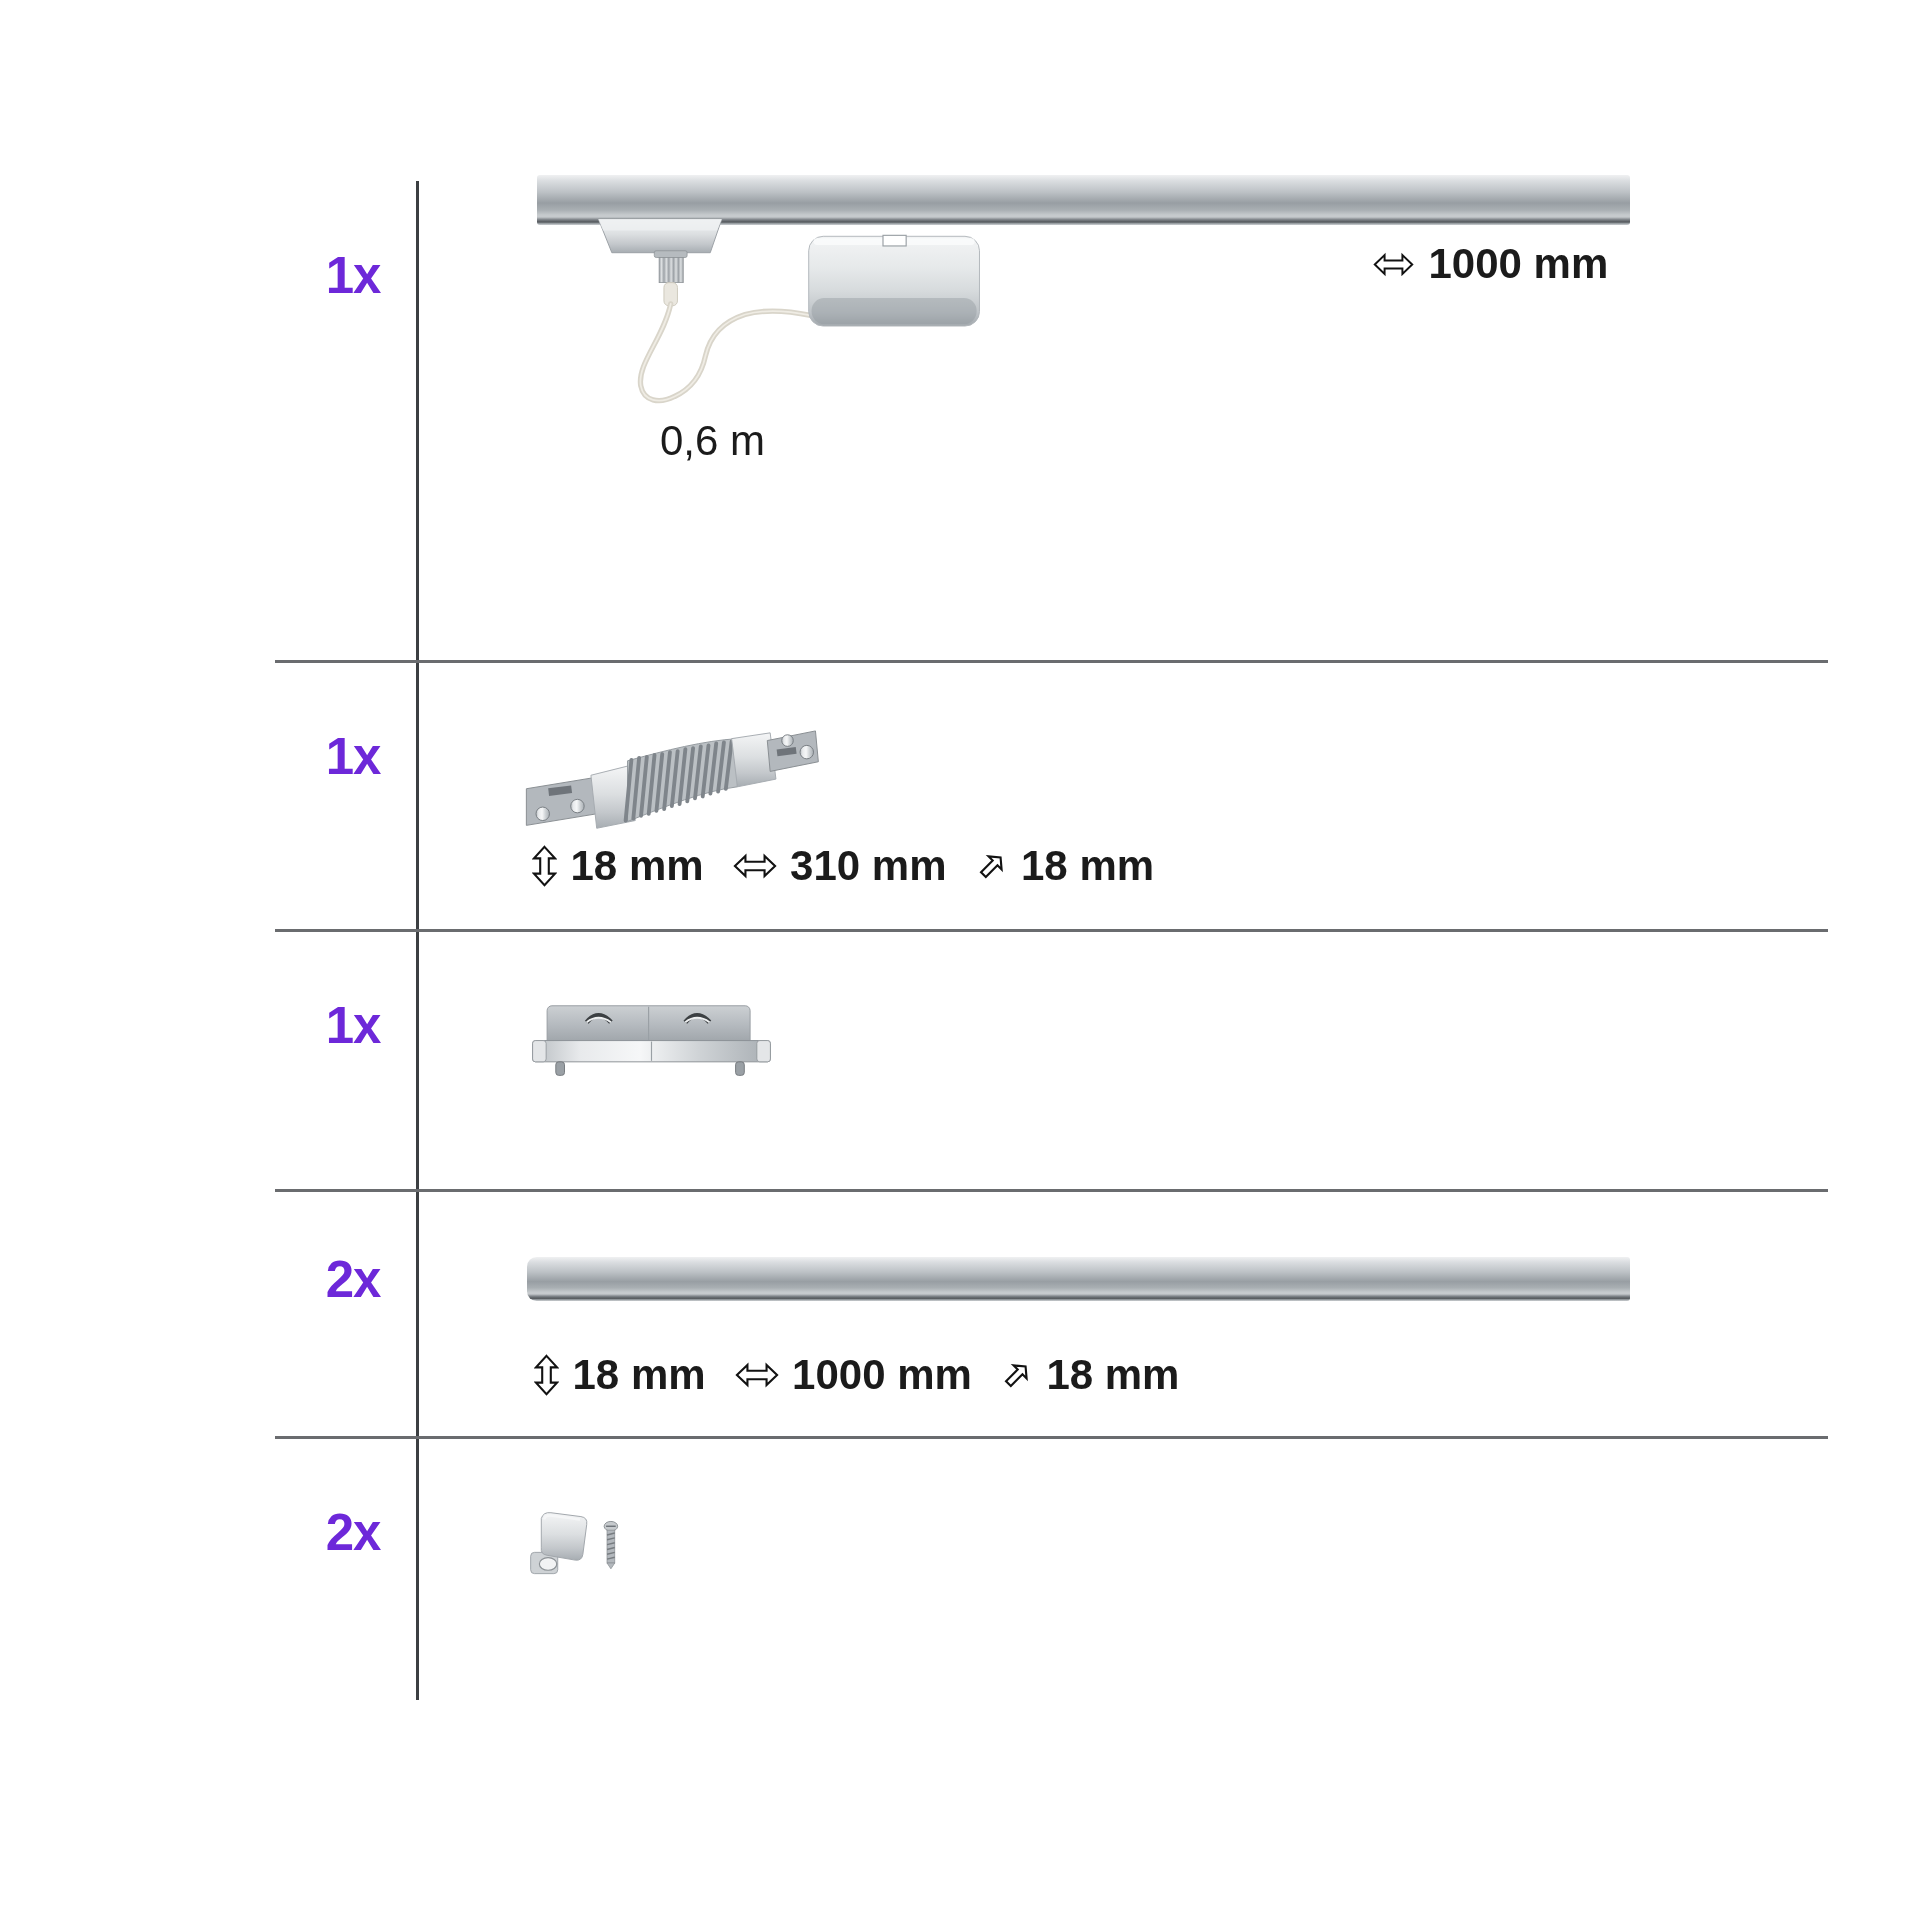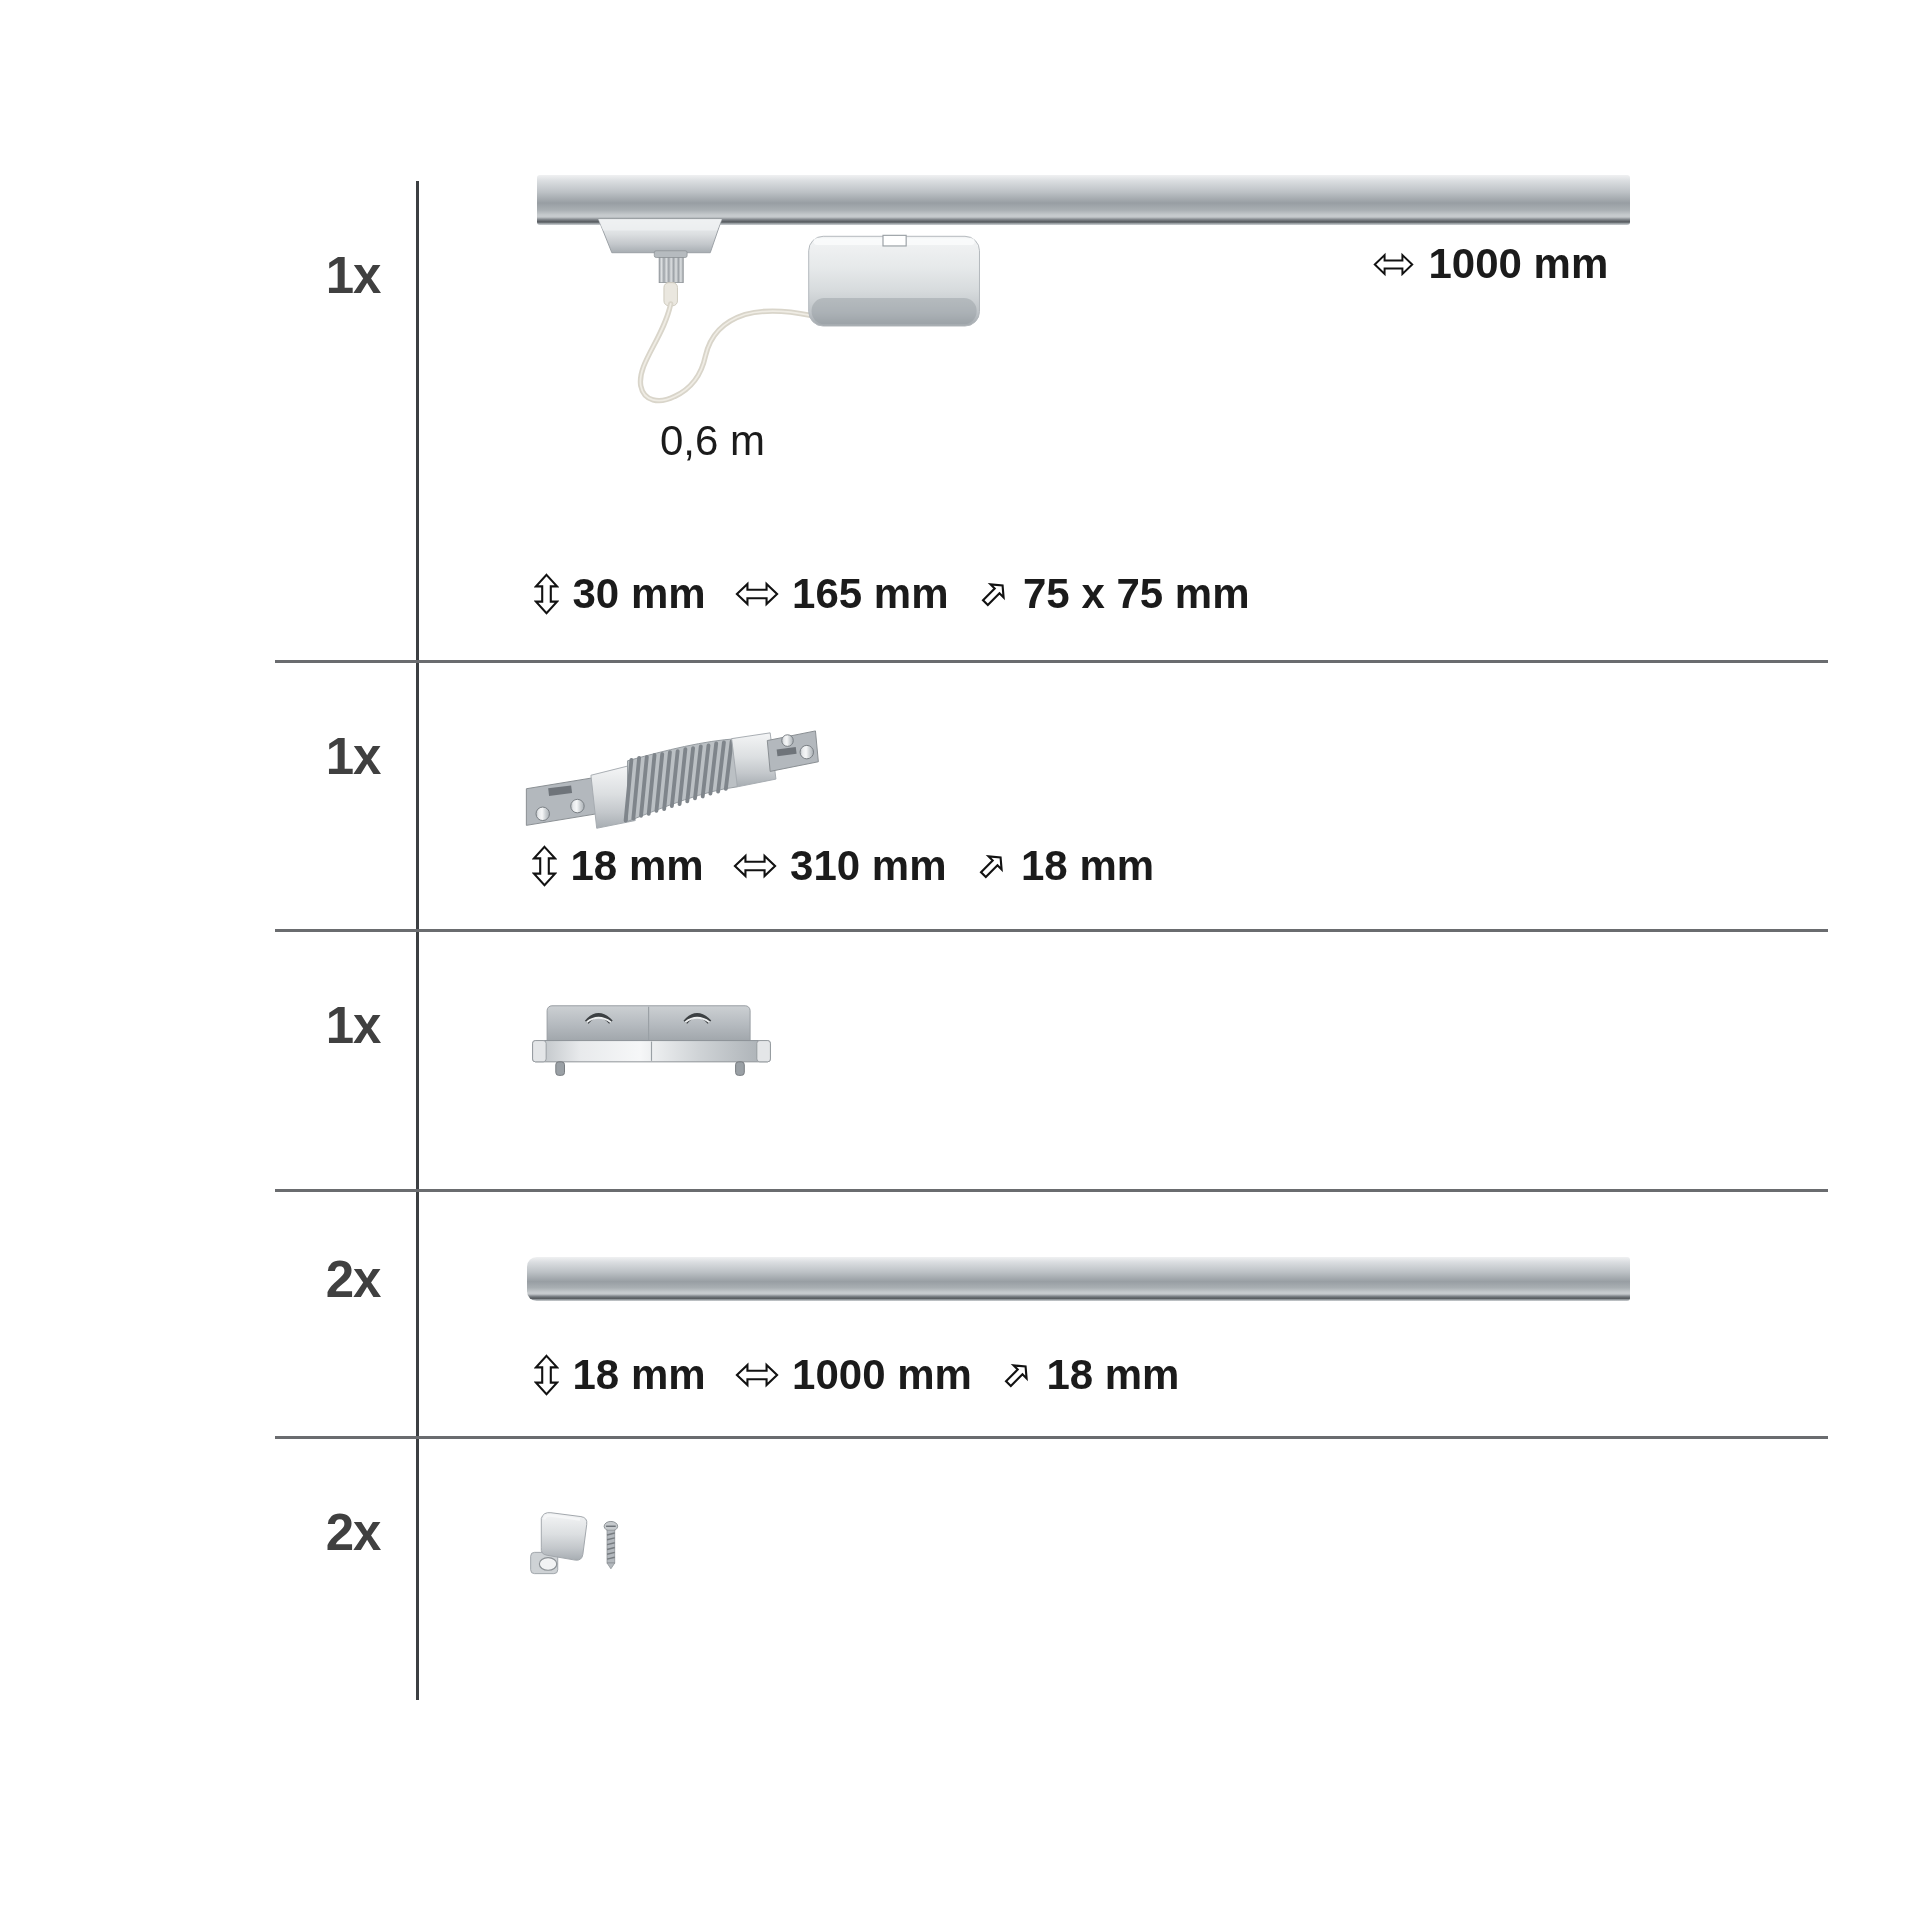--- a/index.html
+++ b/index.html
@@ -3,21 +3,21 @@
 <meta charset="utf-8">
 <style>
   html,body{margin:0;padding:0;background:#ffffff;}
   .canvas{
     position:relative;width:1931px;height:1931px;background:#ffffff;overflow:hidden;
     font-family:"Liberation Sans","DejaVu Sans",sans-serif;color:#1b1b1b;
   }
   .abs{position:absolute;}
   .qty{
     position:absolute;left:319px;width:68px;text-align:center;
-    font-size:51px;font-weight:bold;color:#404040;line-height:1.0;
+    font-size:51px;font-weight:bold;color:#6d28d9;line-height:1.0;
     letter-spacing:-1px;
   }
   .vline{position:absolute;left:416px;top:181px;width:2.9px;height:1519px;background:#3c3f42;}
   .hline{position:absolute;left:275px;width:1553px;height:2.9px;background:#6a6c6f;}
   .rail{
     position:absolute;
     background:linear-gradient(180deg,#f0f1f2 0%,#dadde0 12%,#bdc2c6 34%,#989ea3 56%,
       #a9afb3 70%,#c6cacd 80%,#c6cacd 84%,#82878c 89%,#53575b 94%,#9aa0a4 97%,#ced1d4 100%);
   }
   .dims{
@@ -108,42 +108,20 @@
 
   <div class="freelabel" style="left:660px;top:417px">0,6 m</div>
 
   <div class="lenlabel" style="left:1373px;top:240px">
     <svg width="41" height="25" viewBox="0 0 46 27">
       <polygon class="arrow" points="2,13.5 13,3 13,9 33,9 33,3 44,13.5 33,24 33,18 13,18 13,24"></polygon>
     </svg>
     <span>1000 mm</span>
   </div>
 
-  <div class="dims" style="left:534px;top:570px">
-    <div class="dim">
-      <svg width="25" height="42" viewBox="0 0 26 44">
-        <polygon class="arrow" points="13,2 24,14 17.5,14 17.5,30 24,30 13,42 2,30 8.5,30 8.5,14 2,14"></polygon>
-      </svg>
-      <span>30 mm</span>
-    </div>
-    <div class="dim">
-      <svg width="44" height="26" viewBox="0 0 46 27">
-        <polygon class="arrow" points="2,13.5 13,3 13,9 33,9 33,3 44,13.5 33,24 33,18 13,18 13,24"></polygon>
-      </svg>
-      <span>165 mm</span>
-    </div>
-    <div class="dim">
-      <svg width="32" height="32" viewBox="0 0 33 33">
-        <g transform="rotate(-45 16.5 16.5)">
-          <polygon class="arrow" points="4,13 21,13 21,7 29,16.5 21,26 21,20 4,20"></polygon>
-        </g>
-      </svg>
-      <span>75 x 75 mm</span>
-    </div>
-  </div>
 
   <svg class="abs" style="left:521px;top:729px" width="454" height="106" viewBox="0 0 470 110">
 
     <polygon points="5,62 78,50 78,88 5,100" fill="#b3b8bd" stroke="#878c91" stroke-width="1"></polygon>
     <rect x="28" y="60" width="24" height="8" fill="#6f747a" transform="rotate(-7 40 64)"></rect>
     <circle cx="22" cy="88" r="7" fill="url(#metalh)" stroke="#777c81" stroke-width="1"></circle>
     <circle cx="58" cy="80" r="7" fill="url(#metalh)" stroke="#777c81" stroke-width="1"></circle>
 
     <polygon points="72,48 112,38 118,95 78,103" fill="url(#silv)" stroke="#a6abb0" stroke-width="1"></polygon>
 

